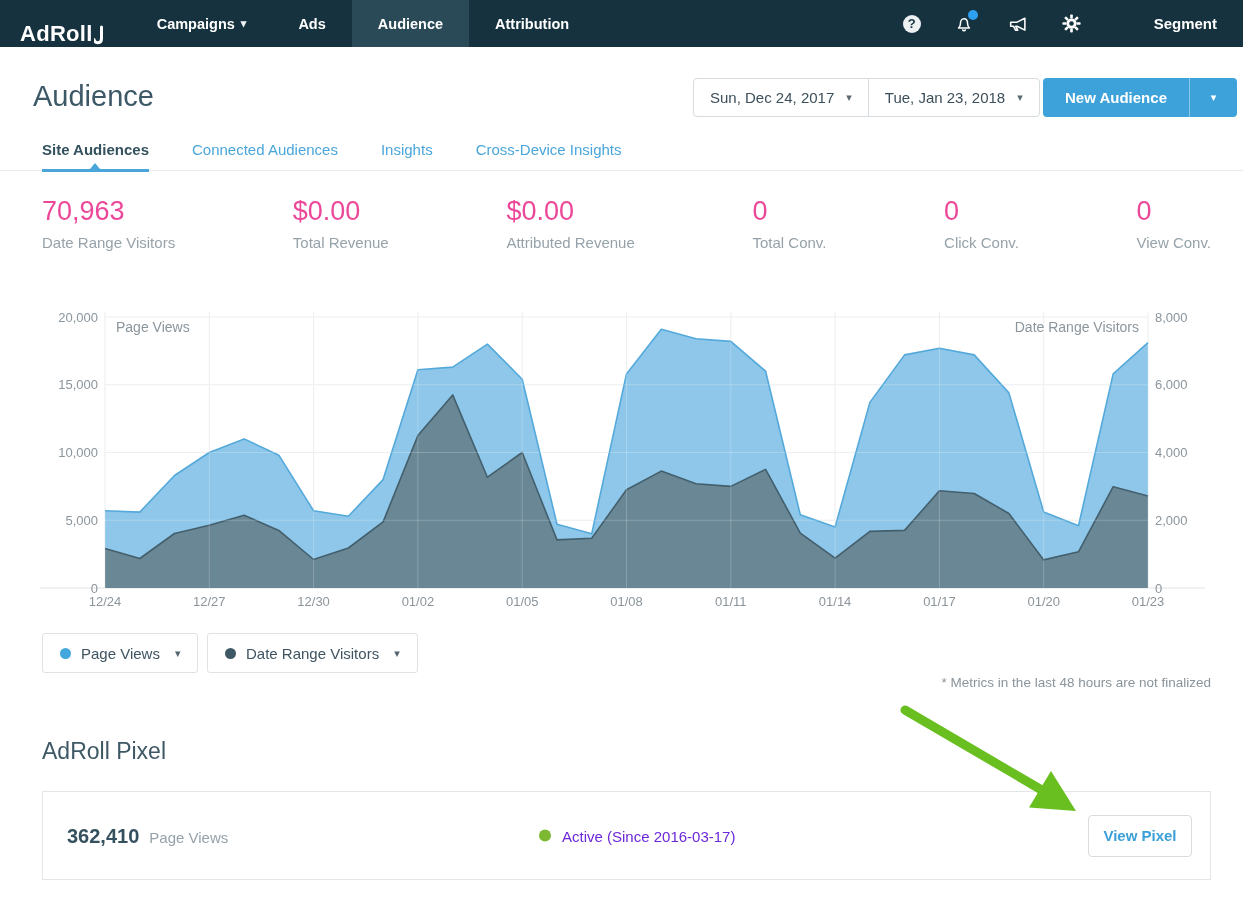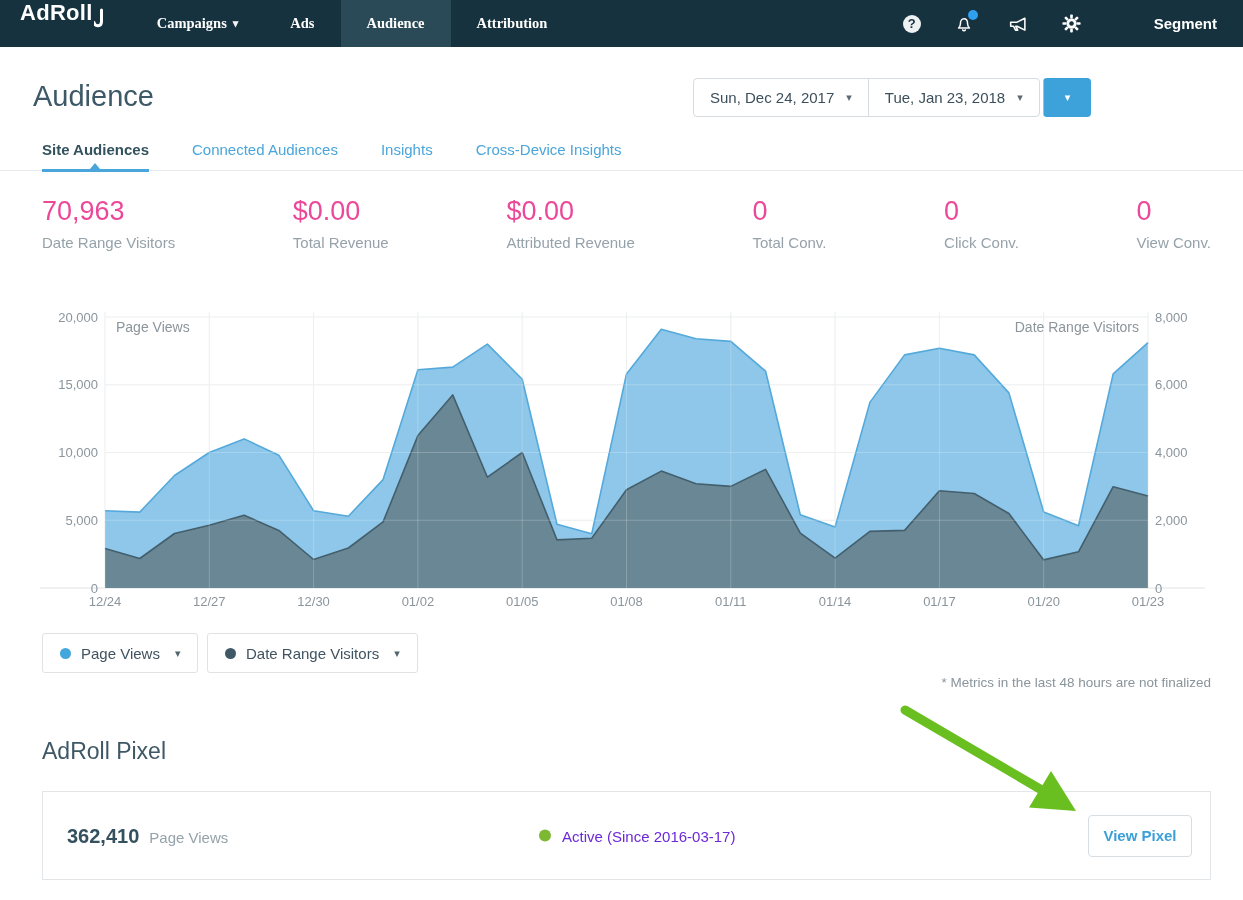--- a/index.html
+++ b/index.html
@@ -2,23 +2,23 @@
 <html><head>
 <meta charset="utf-8">
 <style>
   * { margin:0; padding:0; box-sizing:border-box; }
   html,body { background:#fff; }
   body { font-family:"Liberation Sans", sans-serif; }
   .page { position:relative; width:1243px; height:900px; background:#fff; overflow:hidden; }
 
   
   .topnav { position:absolute; left:0; top:0; width:100%; height:47px; background:#15323e; display:flex; align-items:stretch; color:#fff; }
-  .logo { display:flex; align-items:flex-start; padding:0 26px 0 20px; font-size:22px; font-weight:700; letter-spacing:.3px; }
+  .logo { display:flex; align-items:flex-end; padding:0 26px 0 20px; font-size:22px; font-weight:700; letter-spacing:.3px; }
   .logo-hook { margin-left:1px; margin-top:6px; }
-  .nav-items { display:flex; align-items:stretch;font-family:Liberation Serif, serif; }
+  .nav-items { display:flex; align-items:stretch; }
   .nav-item { display:flex; align-items:center; padding:0 26px; font-size:14.5px; font-weight:700; cursor:pointer; }
   .nav-item.active { background:#2b4a57; }
   .nav-caret { font-size:11px; margin-left:6px; opacity:.95; }
   .nav-right { margin-left:auto; display:flex; align-items:center; gap:33px; padding-right:26px; }
   .icon-btn { position:relative; display:flex; align-items:center; cursor:pointer; }
   .help-circle { width:18px; height:18px; border-radius:50%; background:#eef1f2; color:#15323e; font-size:13px; font-weight:700; display:flex; align-items:center; justify-content:center; }
   .bell-badge { position:absolute; top:-3px; right:-4px; width:10px; height:10px; border-radius:50%; background:#2f9ff0; }
   .account { font-size:15px; font-weight:600; cursor:pointer;margin-left:40px; }
 
   
@@ -140,20 +140,21 @@
       <span>Sun, Dec 24, 2017</span>
       <span class="date-caret">▾</span>
     </div>
     <div class="date-cell">
       <span>Tue, Jan 23, 2018</span>
       <span class="date-caret">▾</span>
     </div>
   </div>
 
   <div class="new-aud">
+    <div class="new-aud-main">New Audience</div>
     <div class="new-aud-caret">
         <span>▾</span>
       </div>
   </div>
 
   <div class="tabs">
     <div class="tab active">Site Audiences</div>
     <div class="tab">Connected Audiences</div>
     <div class="tab">Insights</div>
     <div class="tab">Cross-Device Insights</div>

